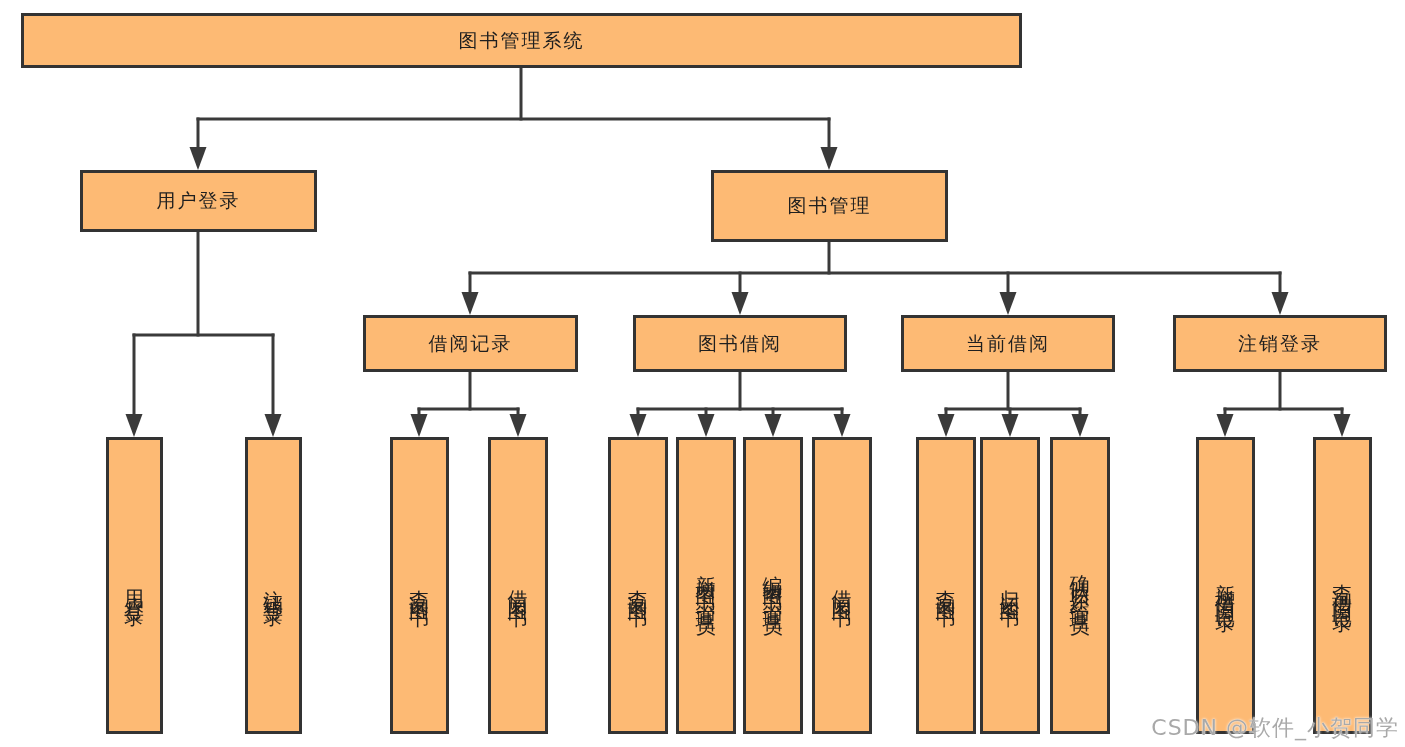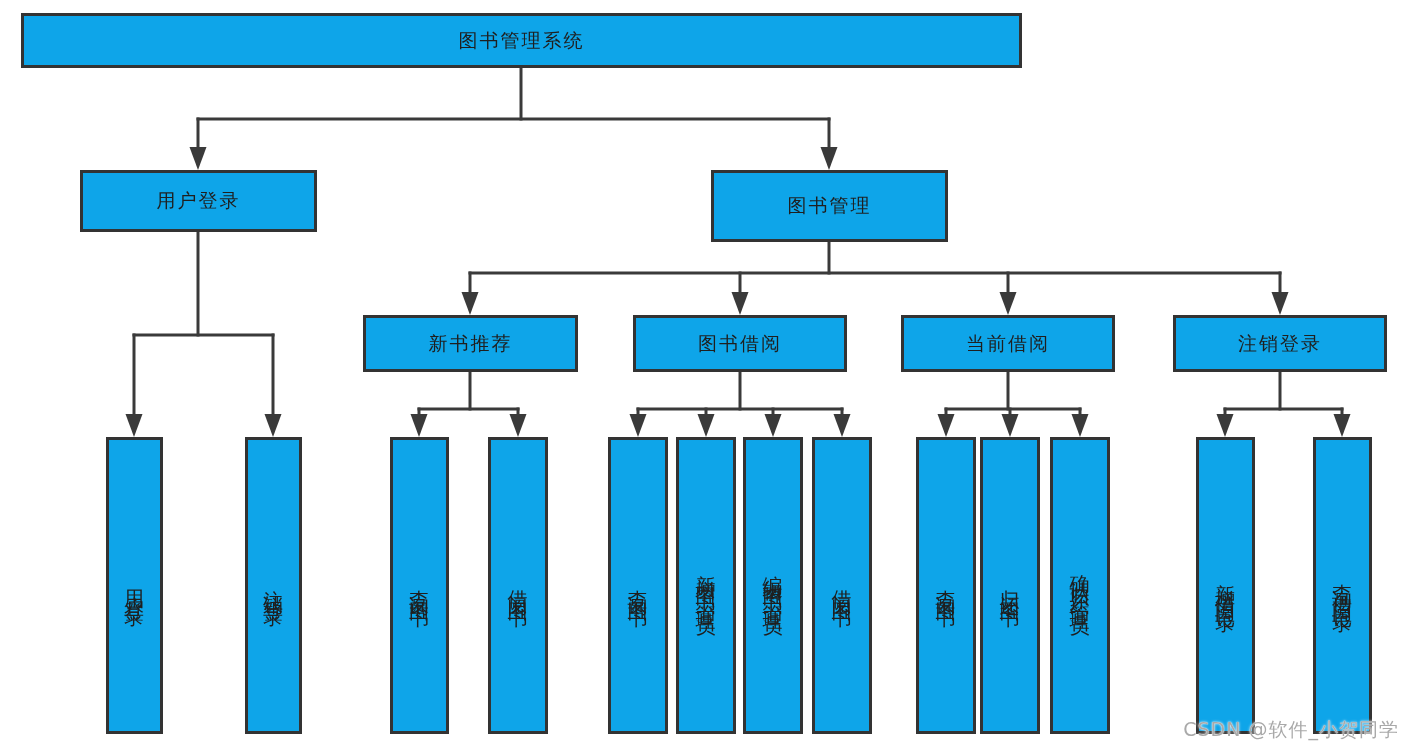--- a/index.html
+++ b/index.html
@@ -20,21 +20,21 @@
     overflow: hidden;
   }
   .wires {
     position: absolute;
     left: 0; top: 0;
     width: 1405px; height: 747px;
     z-index: 1;
   }
   .box {
     position: absolute;
-    background: #0ea5e9;
+    background: #fdba74;
     border: 3px solid var(--box-border);
     color: var(--text);
     display: flex;
     align-items: center;
     justify-content: center;
     z-index: 2;
     font-size: 19px;
     letter-spacing: 2px;
     text-align: left;
   }
@@ -43,21 +43,21 @@
     text-orientation: mixed;
     font-size: 20px;
     letter-spacing: 6px;
     line-height: 1;
   }
   .watermark {
     position: absolute;
     right: 6px;
     bottom: 4px;
     z-index: 3;
-    font-size: 19px;
+    font-size: 22px;
     color: var(--watermark);
     letter-spacing: 1px;
     text-shadow: 0 0 3px #ffffff, 0 0 1px #ffffff;
     white-space: nowrap;
   }
 </style>
 </head>
 <body>
 
 <div class="canvas">
@@ -115,21 +115,21 @@
       <polygon points="1216.5,414 1233.5,414 1225,437" fill="#3a3a3a"></polygon>
       <line x1="1342" y1="409" x2="1342" y2="418" stroke="#3a3a3a" stroke-width="3" stroke-linecap="square"></line>
       <polygon points="1333.5,414 1350.5,414 1342,437" fill="#3a3a3a"></polygon>
     </svg>
 
   <div class="box" style="left:21px;top:13px;width:1001px;height:55px">图书管理系统</div>
 
   <div class="box" style="left:80px;top:170px;width:237px;height:62px">用户登录</div>
   <div class="box" style="left:711px;top:170px;width:237px;height:72px">图书管理</div>
 
-  <div class="box" style="left:363px;top:315px;width:215px;height:57px">新书推荐</div>
+  <div class="box" style="left:363px;top:315px;width:215px;height:57px">借阅记录</div>
   <div class="box" style="left:901px;top:315px;width:214px;height:57px">当前借阅</div>
   <div class="box" style="left:633px;top:315px;width:214px;height:57px">图书借阅</div>
   <div class="box" style="left:1173px;top:315px;width:214px;height:57px">注销登录</div>
 
   <div class="box leaf" style="left:106px;top:437px;width:57px;height:297px">用户登录</div>
   <div class="box leaf" style="left:245px;top:437px;width:57px;height:297px">注销登录</div>
 
   <div class="box leaf" style="left:390px;top:437px;width:59px;height:297px">查询图书</div>
   <div class="box leaf" style="left:488px;top:437px;width:60px;height:297px">借阅图书</div>
 

